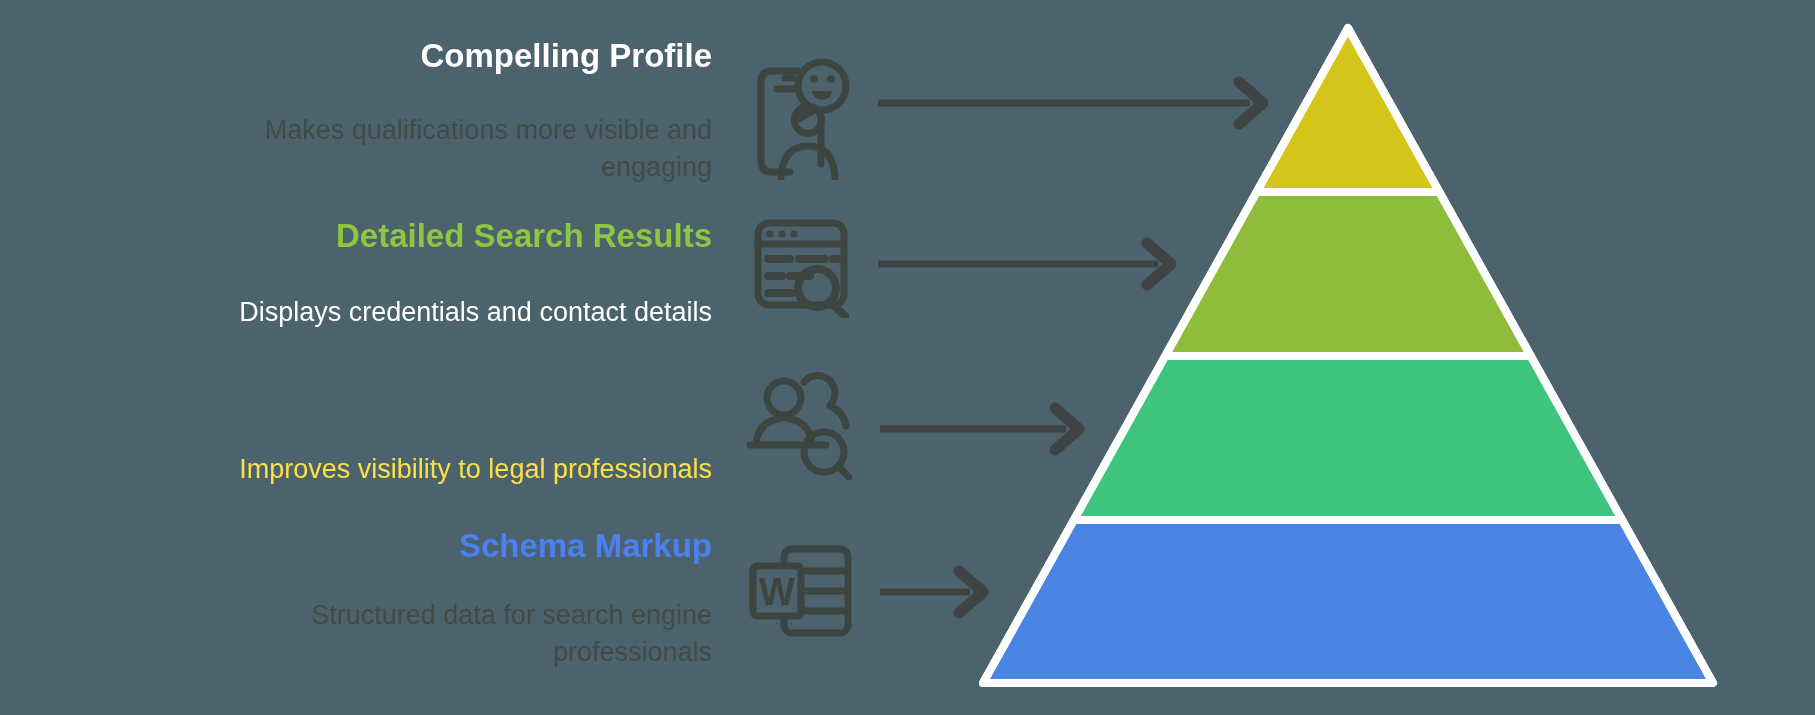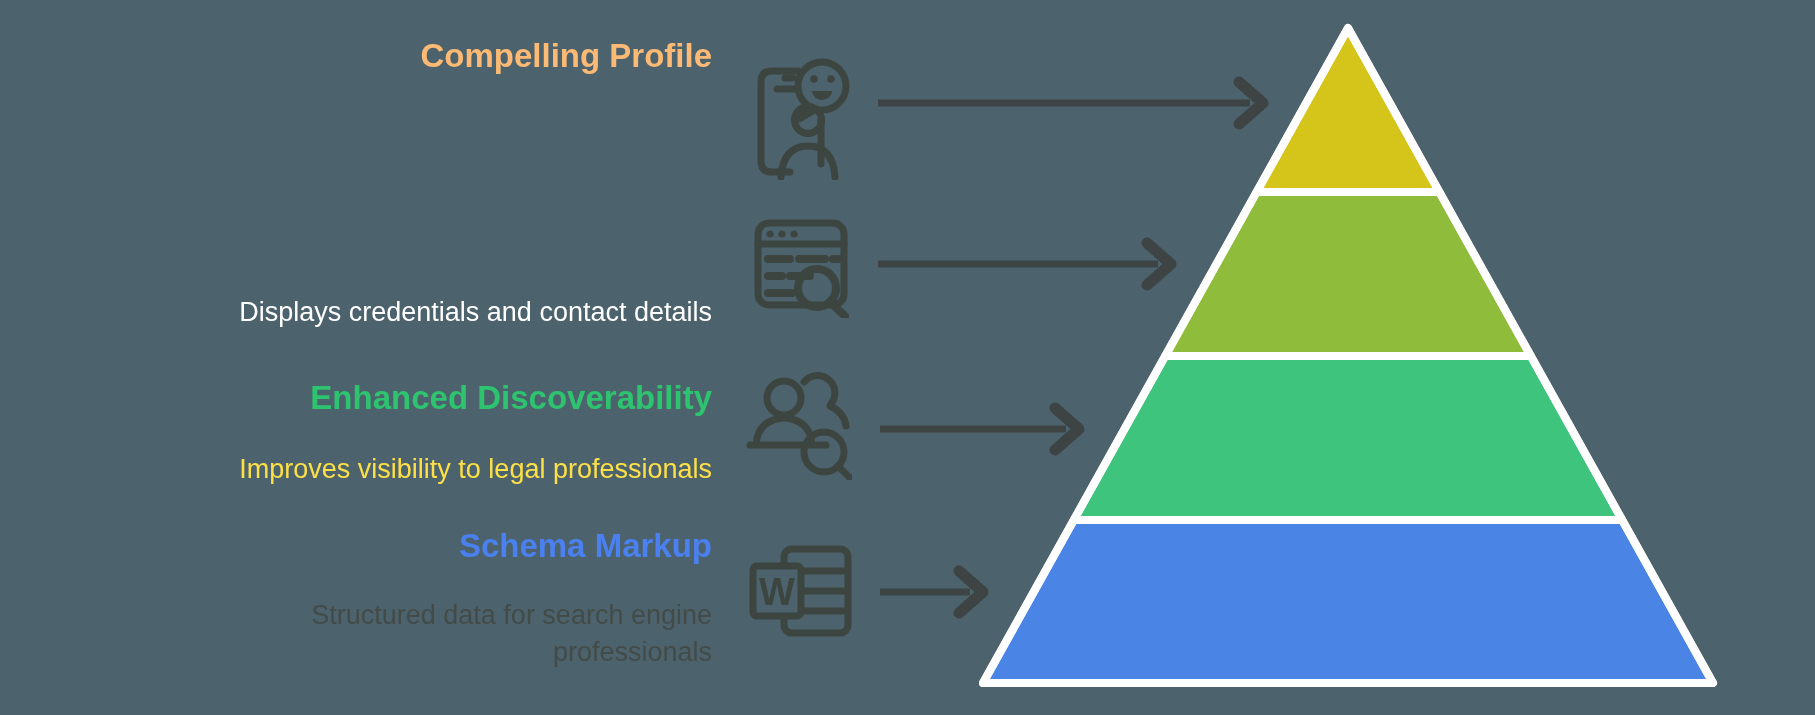--- a/index.html
+++ b/index.html
@@ -60,25 +60,26 @@
         <path d="M880,429 H1066" stroke-width="7"></path>
         <path d="M1055,408 L1079,429 L1055,450" stroke-width="11" stroke-linecap="round" stroke-linejoin="round"></path>
       </g>
       <g>
         <path d="M880,592 H970" stroke-width="7"></path>
         <path d="M959,571 L983,592 L959,613" stroke-width="11" stroke-linecap="round" stroke-linejoin="round"></path>
       </g>
     </g>
   </svg>
 
-  <div class="row-title" style="top: 36px; color: #fdba74;">Compelling Profile</div>
+  <div class="row-title" style="top: 36px; color: #ffffff;">Compelling Profile</div>
+  <div class="row-desc" style="top: 112px; width: 520px; color: rgb(67, 75, 72);">Makes qualifications more visible and engaging</div>
 
+  <div class="row-title" style="top: 216px; color: rgb(141, 198, 63);">Detailed Search Results</div>
   <div class="row-desc nowrap" style="top: 294px; color: #ffffff;">Displays credentials and contact details</div>
 
-  <div class="row-title" style="top: 378px; color: rgb(46, 196, 111);">Enhanced Discoverability</div>
   <div class="row-desc nowrap" style="top: 451px; color: #fde047;">Improves visibility to legal professionals</div>
 
   <div class="row-title" style="top: 526px; color: rgb(74, 128, 240);">Schema Markup</div>
   <div class="row-desc" style="top: 597px; width: 480px; color: rgb(67, 75, 72);">Structured data for search engine professionals</div>
 
   <svg class="icon-svg" style="left: 750px; top: 58px; color: rgb(61, 69, 64);" width="100" height="122" viewBox="0 0 100 122">
     <g stroke="currentColor" fill="none" stroke-width="7" stroke-linecap="round" stroke-linejoin="round">
       <path d="M48,13 H22 Q11,13 11,24 V103 Q11,114 22,114 H40"></path>
       <path d="M35,20 h8"></path>
       <path d="M27,31 h20"></path>

